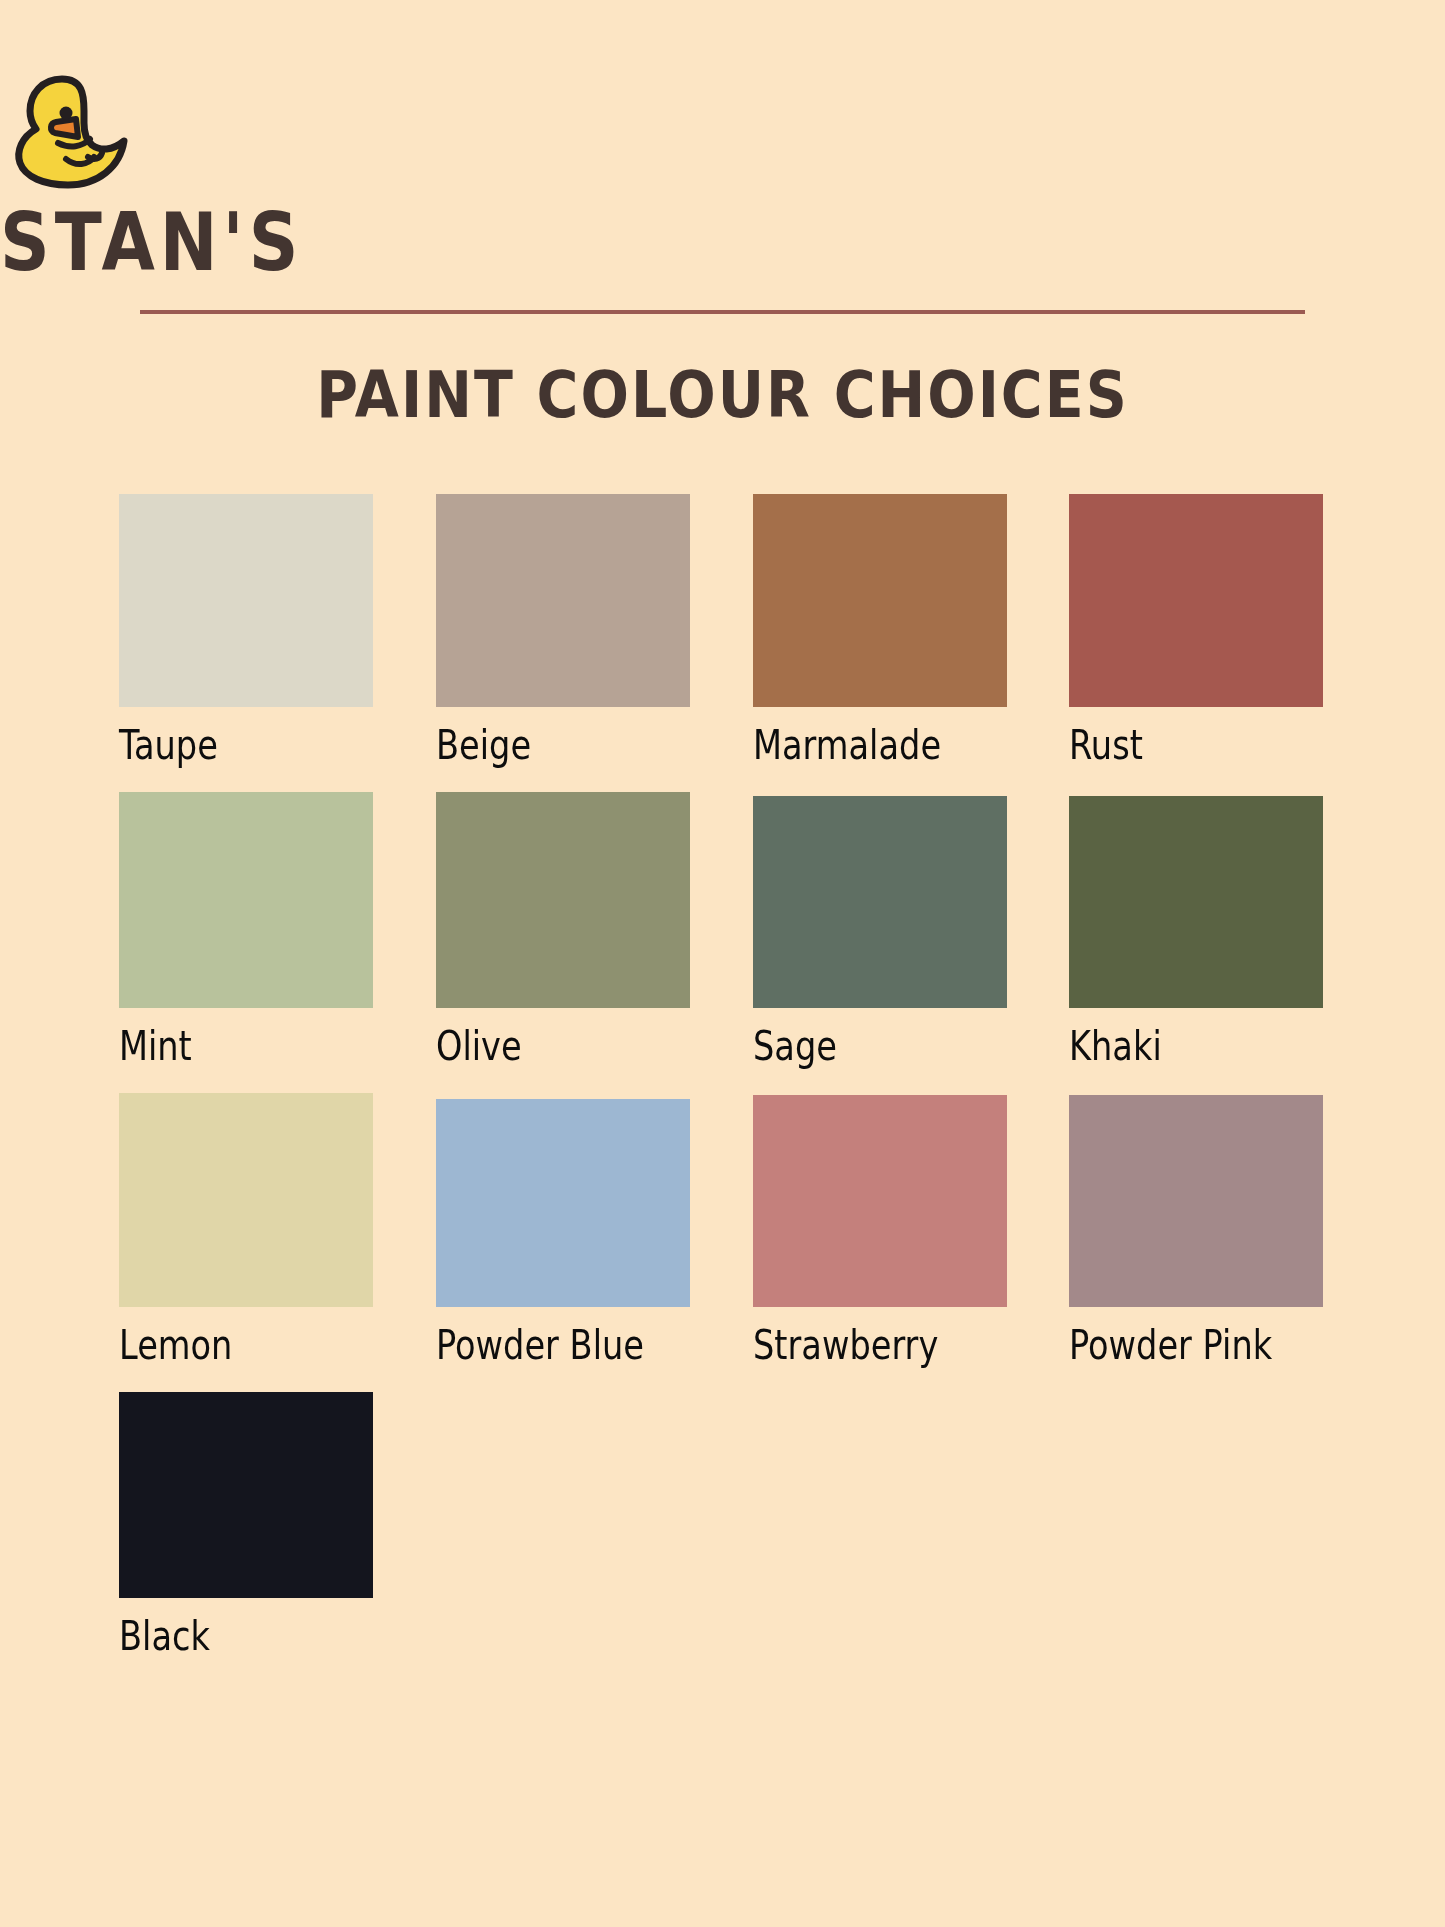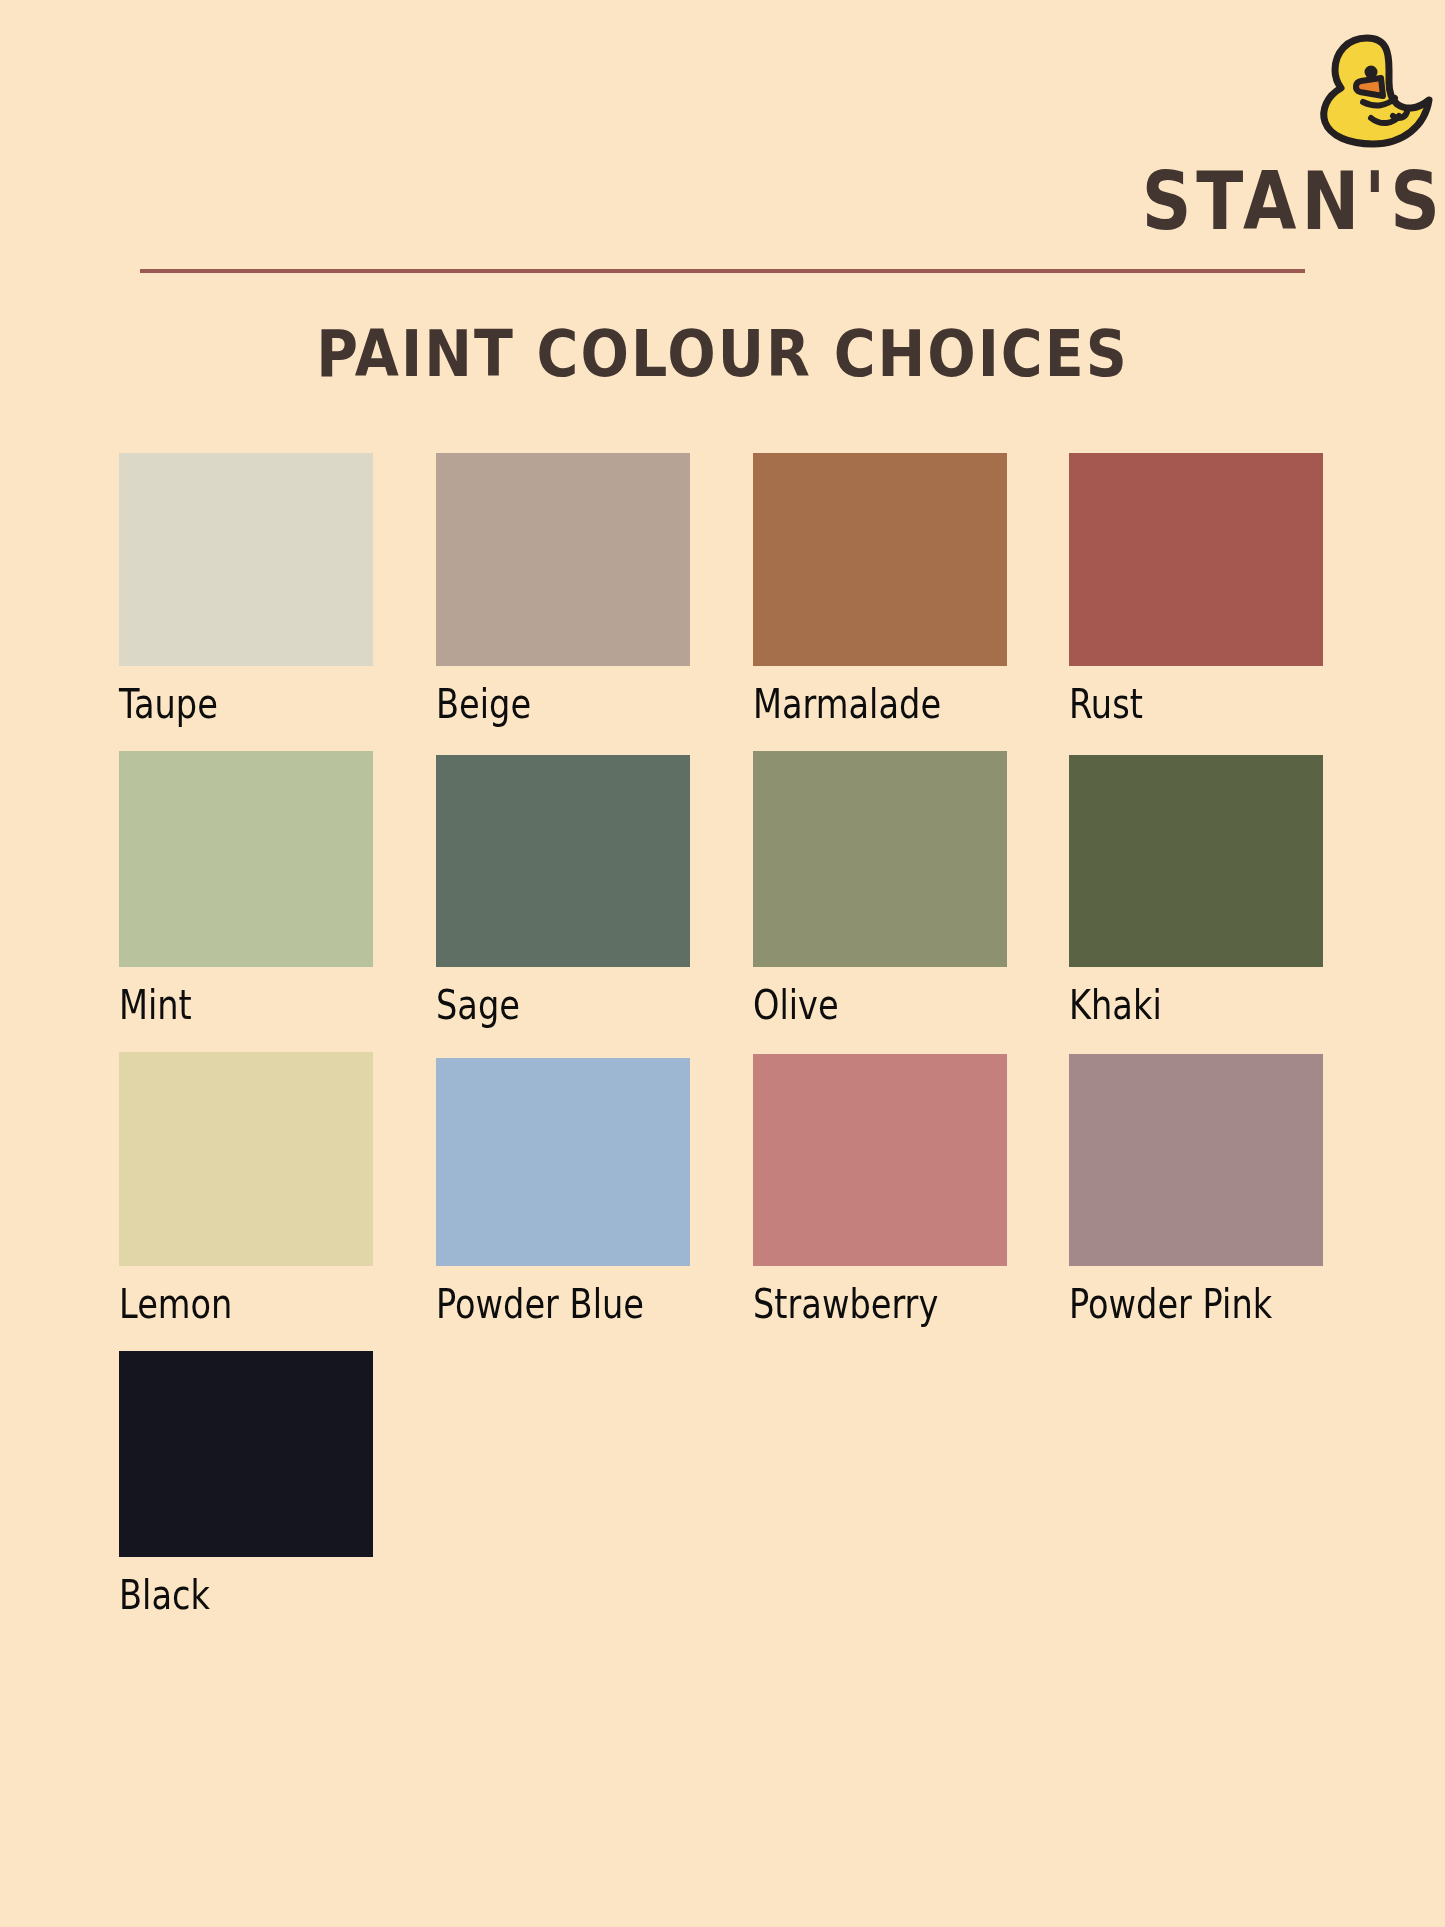--- a/index.html
+++ b/index.html
@@ -14,21 +14,22 @@
     overflow: hidden;
     position: relative;
   }
 
   
   .header {
     width: 100%;
     padding-top: 26px;
     display: flex;
     flex-direction: column;
-    align-items: flex-end;
+    align-items: flex-start;
+    margin-top: 41px;
   }
   .logo-duck {
     width: 140px;
     height: 122px;
     display: block;
   }
   .brand-title {
     font-family: "DejaVu Sans", sans-serif;
     font-weight: bold;
     font-size: 69px;
@@ -149,26 +150,26 @@
     </div>
     <div class="cell">
       <div class="swatch" style="background: rgb(165, 88, 79); height: 213px;"></div>
       <div class="swatch-label">Rust</div>
     </div>
     <div class="cell">
       <div class="swatch" style="background: rgb(184, 194, 156); height: 216px;"></div>
       <div class="swatch-label">Mint</div>
     </div>
     <div class="cell">
+      <div class="swatch" style="background: rgb(142, 145, 112); height: 216px;"></div>
+      <div class="swatch-label">Olive</div>
+    </div>
+    <div class="cell">
       <div class="swatch" style="background: rgb(95, 111, 99); height: 212px;"></div>
       <div class="swatch-label">Sage</div>
-    </div>
-    <div class="cell">
-      <div class="swatch" style="background: rgb(142, 145, 112); height: 216px;"></div>
-      <div class="swatch-label">Olive</div>
     </div>
     <div class="cell">
       <div class="swatch" style="background: rgb(90, 99, 67); height: 212px;"></div>
       <div class="swatch-label">Khaki</div>
     </div>
     <div class="cell">
       <div class="swatch" style="background: rgb(224, 214, 168); height: 214px;"></div>
       <div class="swatch-label">Lemon</div>
     </div>
     <div class="cell">

